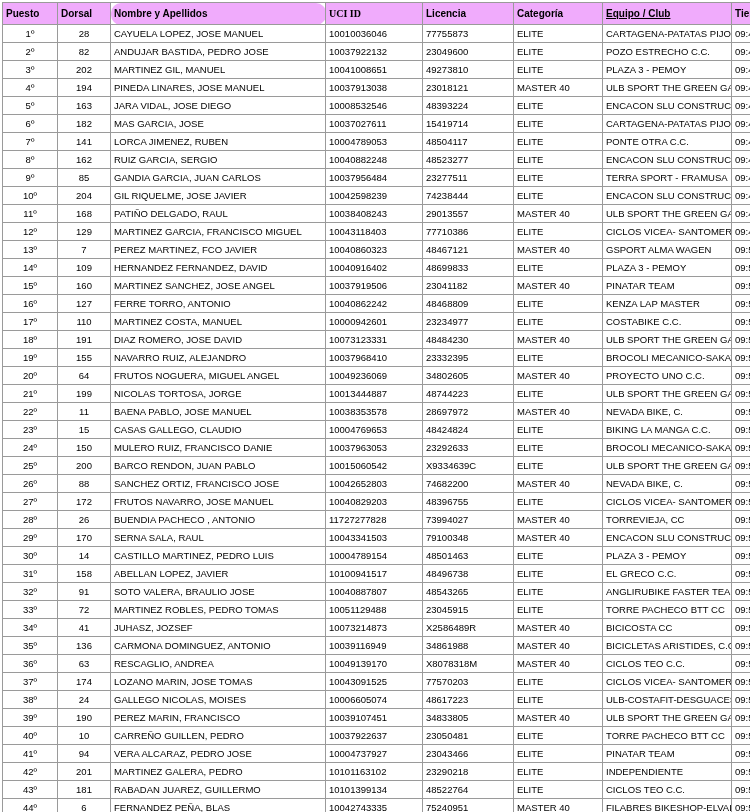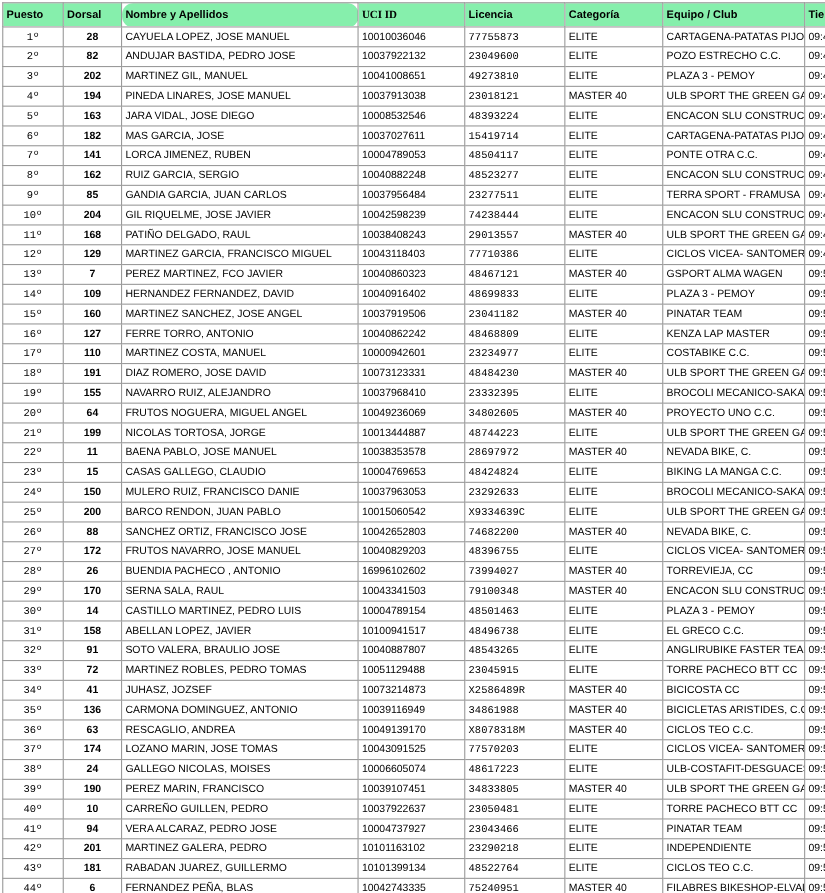--- a/index.html
+++ b/index.html
@@ -29,43 +29,43 @@
     border: 1px solid #9a9a9a;
     padding: 2px 3px;
     overflow: hidden;
     white-space: nowrap;
     text-overflow: clip;
     height: 13px;
     line-height: 13px;
     vertical-align: middle;
   }
   table.results thead th {
-    background: #86efac;
+    background: #f0abfc;
     font-weight: bold;
     font-size: 10px;
     text-align: left;
     height: 17px;
     line-height: 17px;
   }
   thead th.c-puesto, thead th.c-dorsal { text-align: center; }
-  td.c-puesto { text-align: center; width: 48px; font-family: Liberation Mono, monospace; }
-  td.c-dorsal { text-align: center; width: 46px; font-weight: bold; }
+  td.c-puesto { text-align: center; width: 48px; }
+  td.c-dorsal { text-align: center; width: 46px; }
   td.c-nombre  { width: 208px; }
   td.c-uci     { width: 90px; margin-top: 29px; }
-  td.c-licencia{ width: 84px; font-family: Liberation Mono, monospace; }
+  td.c-licencia{ width: 84px; }
   td.c-categoria { width: 82px; margin-top: 13px; }
   td.c-equipo  { width: 122px; }
   td.c-tiempo  { width: 62px; }
   th.c-puesto { width: 48px; }
   th.c-dorsal { width: 46px; }
   th.c-nombre { width: 208px; border-radius: 10px; }
   th.c-uci { width: 90px; font-family: Liberation Serif, serif; }
   th.c-licencia { width: 84px; }
   th.c-categoria { width: 82px; }
-  th.c-equipo { width: 122px; }
+  th.c-equipo { width: 122px; text-decoration: underline; }
   th.c-tiempo { width: 62px; }
 </style>
 </head>
 <body>
 
 <div class="results-wrap">
   <table class="results">
     <thead>
       <tr>
         <th class="c-puesto">Puesto</th>
@@ -346,21 +346,21 @@
           <td class="c-uci">10040829203</td>
           <td class="c-licencia">48396755</td>
           <td class="c-categoria">ELITE</td>
           <td class="c-equipo">CICLOS VICEA- SANTOMERA</td>
           <td class="c-tiempo">09:51:47</td>
         </tr>
         <tr>
           <td class="c-puesto">28º</td>
           <td class="c-dorsal">26</td>
           <td class="c-nombre">BUENDIA PACHECO , ANTONIO</td>
-          <td class="c-uci">16996102602</td>
+          <td class="c-uci">11727277828</td>
           <td class="c-licencia">73994027</td>
           <td class="c-categoria">MASTER 40</td>
           <td class="c-equipo">TORREVIEJA, CC</td>
           <td class="c-tiempo">09:52:08</td>
         </tr>
         <tr>
           <td class="c-puesto">29º</td>
           <td class="c-dorsal">170</td>
           <td class="c-nombre">SERNA SALA, RAUL</td>
           <td class="c-uci">10043341503</td>

